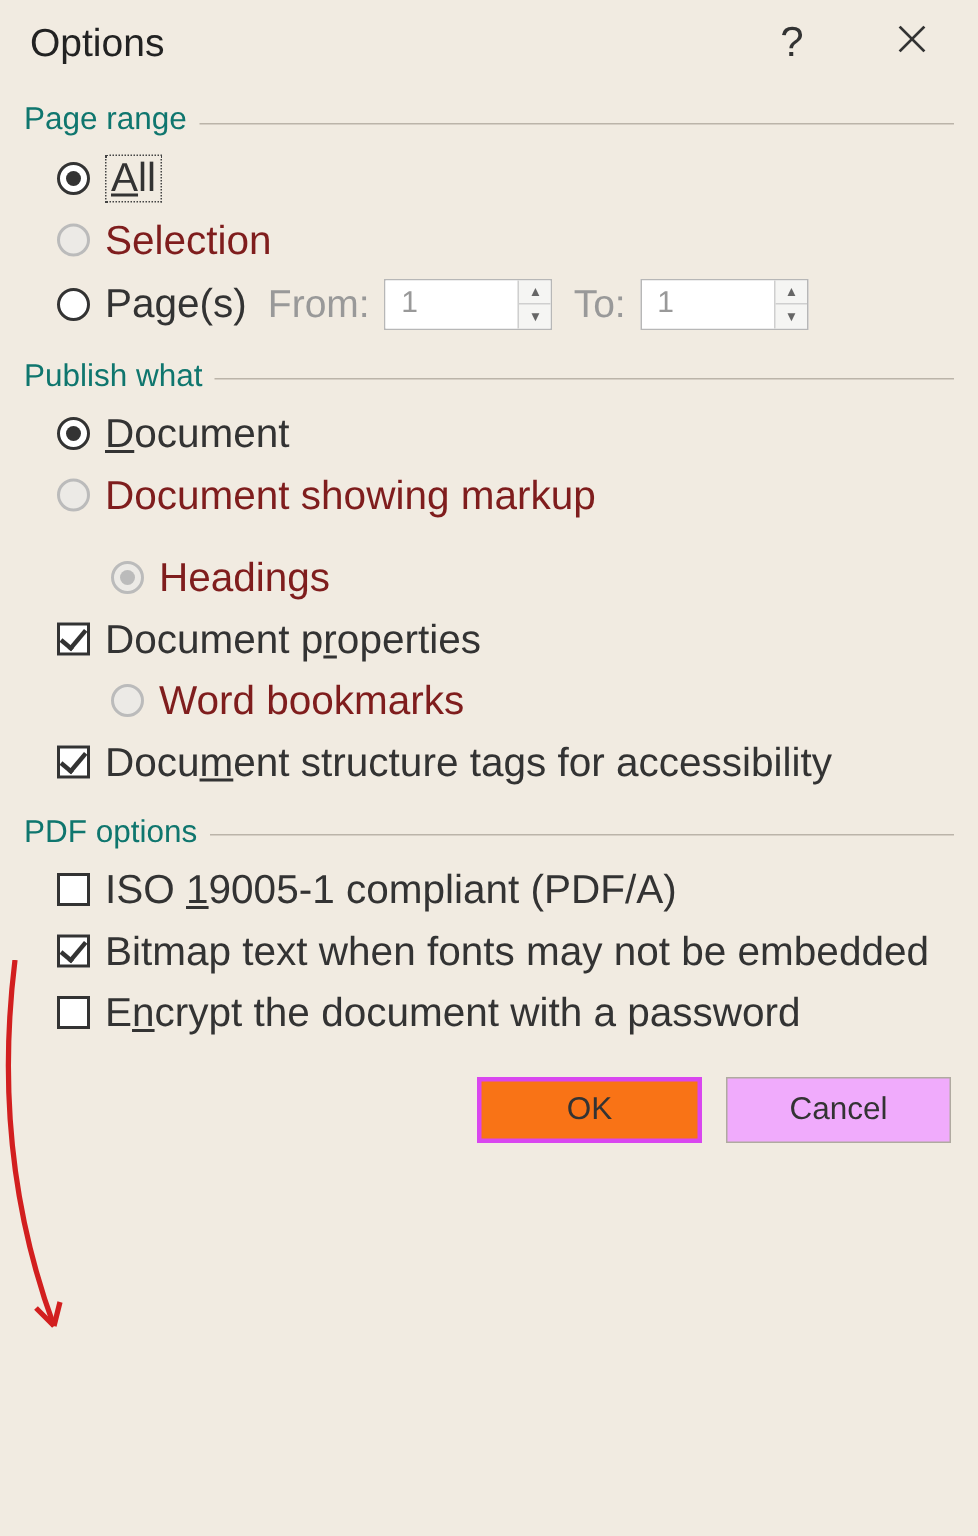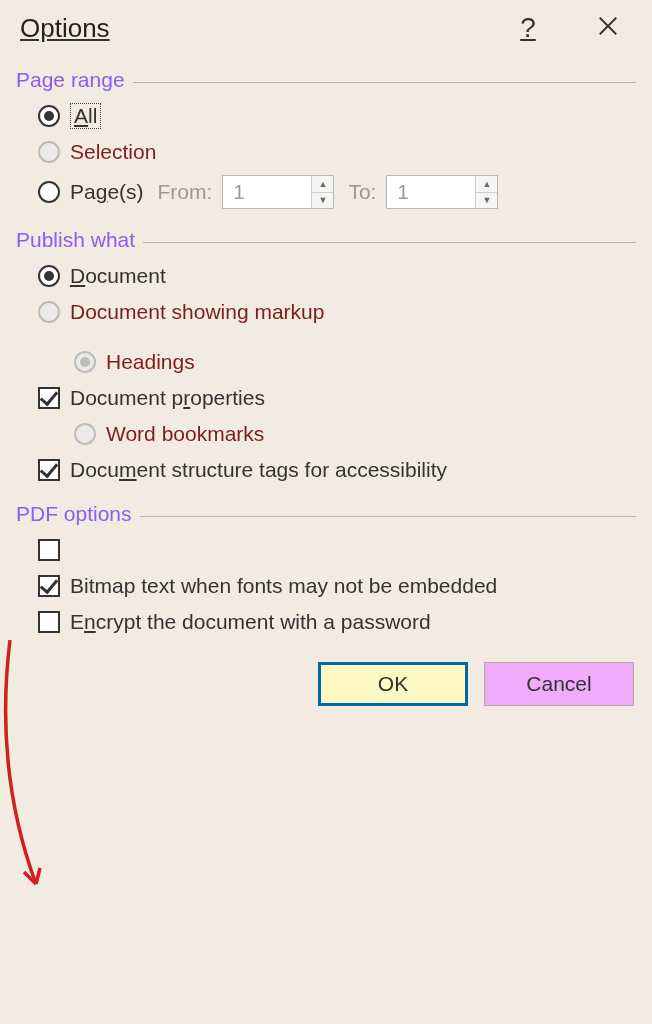--- a/index.html
+++ b/index.html
@@ -10,21 +10,20 @@
       font-family: "Segoe UI", Tahoma, sans-serif;
       font-size: 20px;
       color: #333;
       position: relative;
       overflow: hidden;
     }
     .titlebar {
       display: flex;
       align-items: center;
       padding: 12px 20px 10px 20px;
-      text-decoration: underline;
     }
     .titlebar .title {
       font-size: 26px;
       color: #222;
       flex: 1;
     }
     .titlebar .help, .titlebar .close {
       width: 40px;
       text-align: center;
       font-size: 28px;
@@ -39,39 +38,39 @@
     .group {
       margin: 14px 16px 0 16px;
     }
     .group-header {
       display: flex;
       align-items: center;
       margin-bottom: 6px;
     }
     .group-label {
       font-size: 21px;
-      color: #8b5cf6;
+      color: #0f766e;
       padding-right: 8px;
       white-space: nowrap;
     }
     .group-rule {
       flex: 1;
       height: 1px;
       background: #bbb4a9;
       margin-top: 4px;
     }
     .row {
       display: flex;
       align-items: center;
       padding: 5px 0 5px 22px;
       min-height: 36px;
     }
     .row.indent2 { padding-left: 58px; }
     .disabled { color: #7f1d1d; }
-    .label-text { font-size: 21px; }
+    .label-text { font-size: 27px; }
     .underline { text-decoration: underline; }
     .dotted-focus {
       border: 1px dotted #444;
       padding: 0 3px;
       line-height: 1.1;
       display: inline-block;
     }
 
     
     .radio {
@@ -117,21 +116,21 @@
       transform: rotate(40deg);
     }
 
     
     .pages-inline {
       display: flex;
       align-items: center;
     }
     .pages-inline .sublabel {
       color: #999;
-      font-size: 21px;
+      font-size: 26px;
       margin: 0 10px 0 14px;
     }
     .spinner {
       display: flex;
       align-items: stretch;
       border: 1px solid #b7b7b7;
       height: 34px;
       background: #fff;
     }
     .spinner input {
@@ -175,22 +174,22 @@
       display: flex;
       align-items: center;
       justify-content: center;
       font-size: 21px;
       background: #f0abfc;
       border: 1px solid #b0aaa0;
       cursor: pointer;
       user-select: none;
     }
     .btn.primary {
-      border: 3px solid #0369a1;
-      background: #fef9c3;
+      border: 3px solid #d946ef;
+      background: #f97316;
     }
 
     
     .arrow-overlay {
       position: absolute;
       left: 0;
       top: 640px;
       width: 60px;
       height: 260px;
       pointer-events: none;
@@ -293,20 +292,21 @@
 </div>
 
 <div class="group">
   <div class="group-header">
     <span class="group-label">PDF options</span>
     <span class="group-rule"></span>
   </div>
 
   <div class="row">
     <span class="checkbox"></span>
+    <span class="label-text">ISO <span class="underline">1</span>9005-1 compliant (PDF/A)</span>
   </div>
 
   <div class="row">
     <span class="checkbox checked"></span>
     <span class="label-text">Bitmap text when fonts may not be embedded</span>
   </div>
 
   <div class="row">
     <span class="checkbox"></span>
     <span class="label-text">E<span class="underline">n</span>crypt the document with a password</span>

